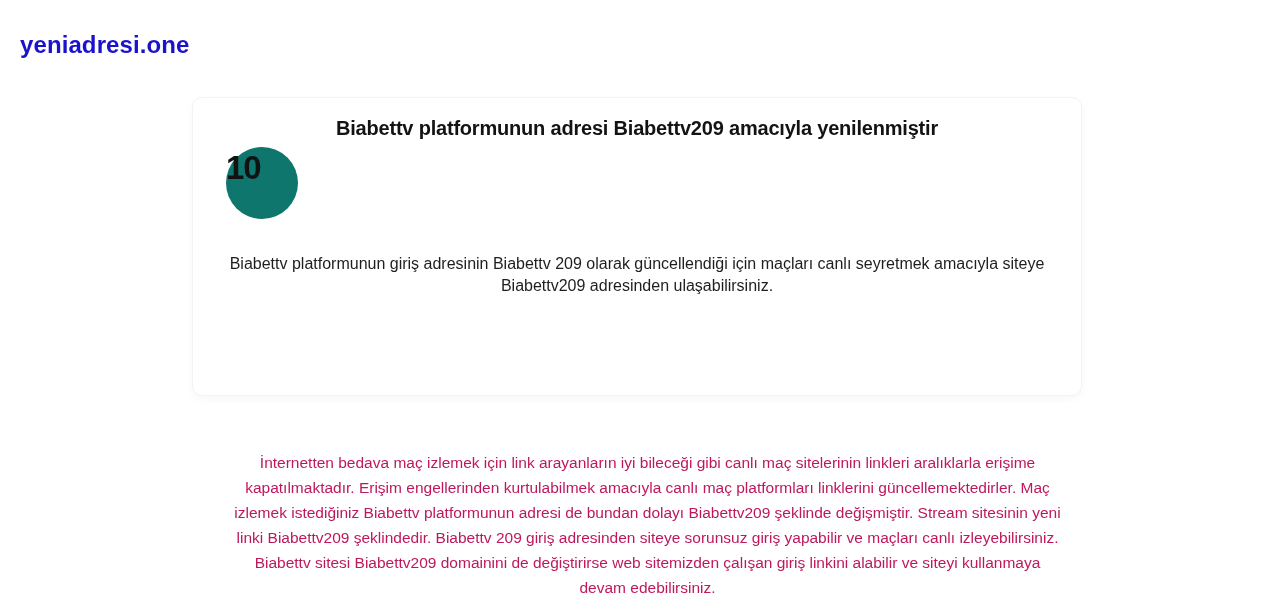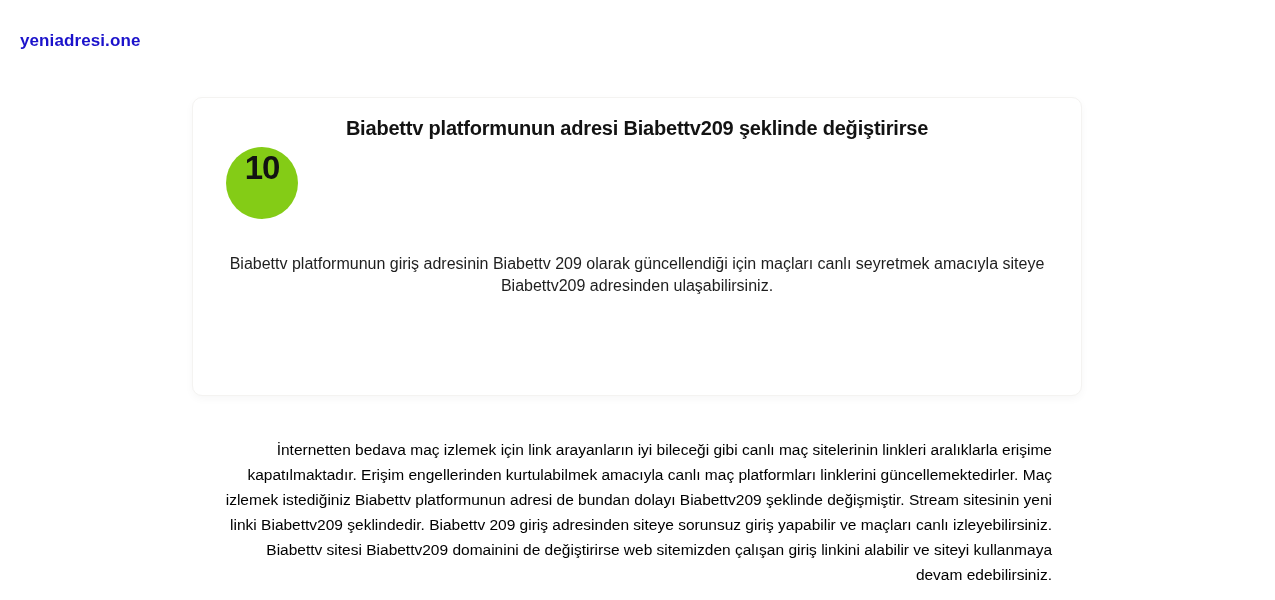--- a/index.html
+++ b/index.html
@@ -12,21 +12,21 @@
     position: relative;
     width: 1275px;
     height: 600px;
     background: #ffffff;
     overflow: hidden;
   }
   .site-logo {
     position: absolute;
     left: 20px;
     top: 31px;
-    font-size: 17px;
+    font-size: 24px;
     font-weight: 700;
     letter-spacing: 0.1px;
     color: #1b12cb;
     text-decoration: none;
     cursor: pointer;
   }
   .post-card {
     position: absolute;
     left: 192px;
     top: 97px;
@@ -48,23 +48,22 @@
     letter-spacing: -0.2px;
     color: #131313;
   }
   .date-badge {
     position: absolute;
     left: 33px;
     top: 49px;
     width: 72px;
     height: 72px;
     border-radius: 50%;
-    background: #84cc16;
+    background: #0f766e;
     display: flex;
-    justify-content: center;
     align-items: flex-start;
   }
   .date-badge-number {
     margin-top: 4px;
     font-size: 33px;
     font-weight: 700;
     letter-spacing: -1px;
     color: #121212;
     line-height: 1;
   }
@@ -79,37 +78,37 @@
     text-align: center;
     font-size: 16px;
     line-height: 22px;
     color: #1e1e1e;
   }
   .article-body {
     position: absolute;
     left: 217px;
     top: 437px;
     width: 835px;
-    margin: 0;
+    margin: 13px;
     font-size: 15.5px;
     line-height: 25px;
-    color: #000000;
-    text-align: right;
+    color: #be185d;
+    text-align: center;
   }
 </style>
 </head>
 <body>
 
 <div class="page">
 
   <a class="site-logo">yeniadresi.one</a>
 
   <div class="post-card">
 
-    <h1 class="post-title">Biabettv platformunun adresi Biabettv209 şeklinde değiştirirse</h1>
+    <h1 class="post-title">Biabettv platformunun adresi Biabettv209 amacıyla yenilenmiştir</h1>
 
     <div class="date-badge">
       <span class="date-badge-number">10</span>
     </div>
 
     <p class="post-excerpt">Biabettv platformunun giriş adresinin Biabettv 209 olarak güncellendiği için maçları canlı seyretmek amacıyla siteye Biabettv209 adresinden ulaşabilirsiniz.</p>
 
   </div>
 
   <p class="article-body">İnternetten bedava maç izlemek için link arayanların iyi bileceği gibi canlı maç sitelerinin linkleri aralıklarla erişime kapatılmaktadır. Erişim engellerinden kurtulabilmek amacıyla canlı maç platformları linklerini güncellemektedirler. Maç izlemek istediğiniz Biabettv platformunun adresi de bundan dolayı Biabettv209 şeklinde değişmiştir. Stream sitesinin yeni linki Biabettv209 şeklindedir. Biabettv 209 giriş adresinden siteye sorunsuz giriş yapabilir ve maçları canlı izleyebilirsiniz. Biabettv sitesi Biabettv209 domainini de değiştirirse web sitemizden çalışan giriş linkini alabilir ve siteyi kullanmaya devam edebilirsiniz.</p>

